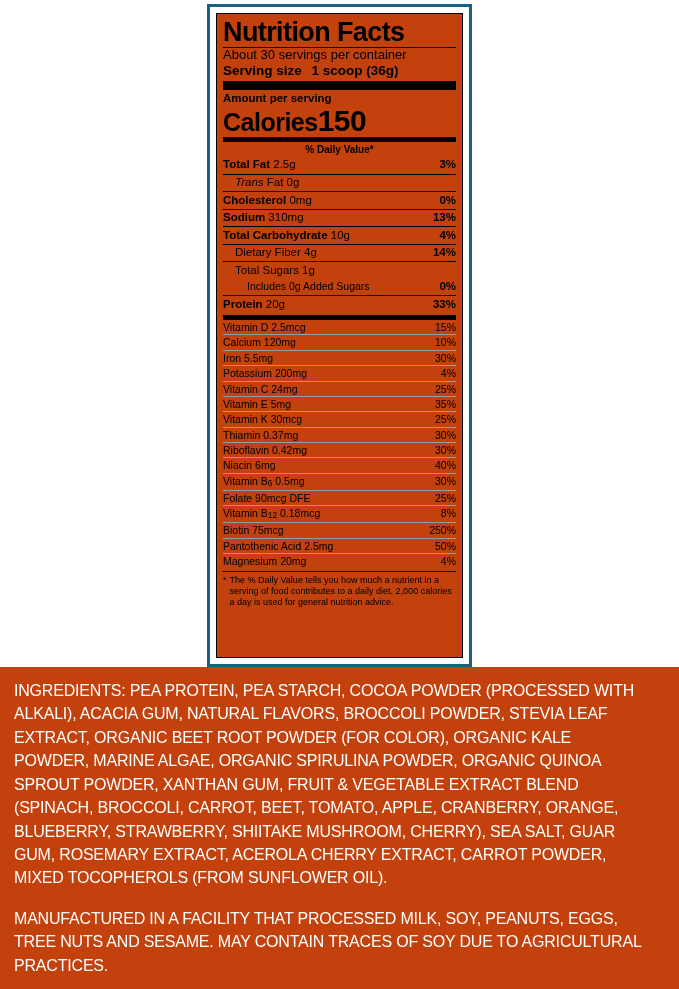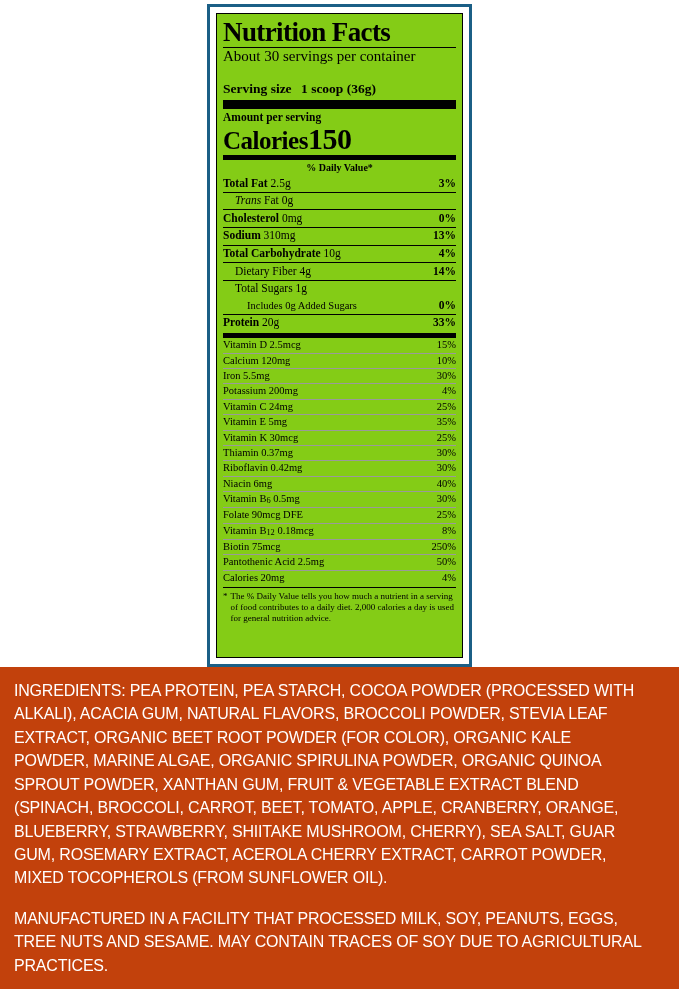--- a/index.html
+++ b/index.html
@@ -21,38 +21,38 @@
     position: absolute;
     left: 207px; top: 4px;
     width: 265px; height: 663px;
     border: 3px solid #1b5f86;
     background: #ffffff;
     padding: 6px 6px;
   }
   .nf {
     width: 100%; height: 100%;
     border: 1px solid #000;
-    background: #84cc16;
+    background: #c2410c;
     padding: 4px 6px 3px 6px;
-    font-family: Liberation Serif, serif;
+    font-family: Liberation Sans, sans-serif;
     color: #000;
     display: flex;
     flex-direction: column;
   }
   .nf-title {
     font-size: 27px;
     font-weight: bold;
     letter-spacing: -0.6px;
     line-height: 1.04;
     margin-bottom: 1px;
   }
   .nf-servings {
-    font-size: 15px;
+    font-size: 13px;
     line-height: 1.15;
-    margin-bottom: 16px;
+    margin-bottom: 0px;
   }
   .nf-serving-size {
     font-size: 13.5px;
     font-weight: bold;
     line-height: 1.2;
     margin-bottom: 1px;
   }
   .rule-thick { border-bottom: 9px solid #000; margin: 1px 0 0 0; }
   .rule-med   { border-bottom: 5px solid #000; margin: 0; }
   .rule-thin  { border-bottom: 1px solid #000; }
@@ -261,21 +261,21 @@
         </div>
         <div class="row">
           <span class="lbl">Biotin 75mcg</span>
           <span class="dv">250%</span>
         </div>
         <div class="row">
           <span class="lbl">Pantothenic Acid 2.5mg</span>
           <span class="dv">50%</span>
         </div>
         <div class="row">
-          <span class="lbl">Calories 20mg</span>
+          <span class="lbl">Magnesium 20mg</span>
           <span class="dv">4%</span>
         </div>
       </div>
 
       <div class="rule-thin" style="margin-top:2px;"></div>
       <div class="footnote">
         <span class="star">*</span>
         <span>The % Daily Value tells you how much a nutrient in a serving of food contributes to a daily diet. 2,000 calories a day is used for general nutrition advice.</span>
       </div>
 

